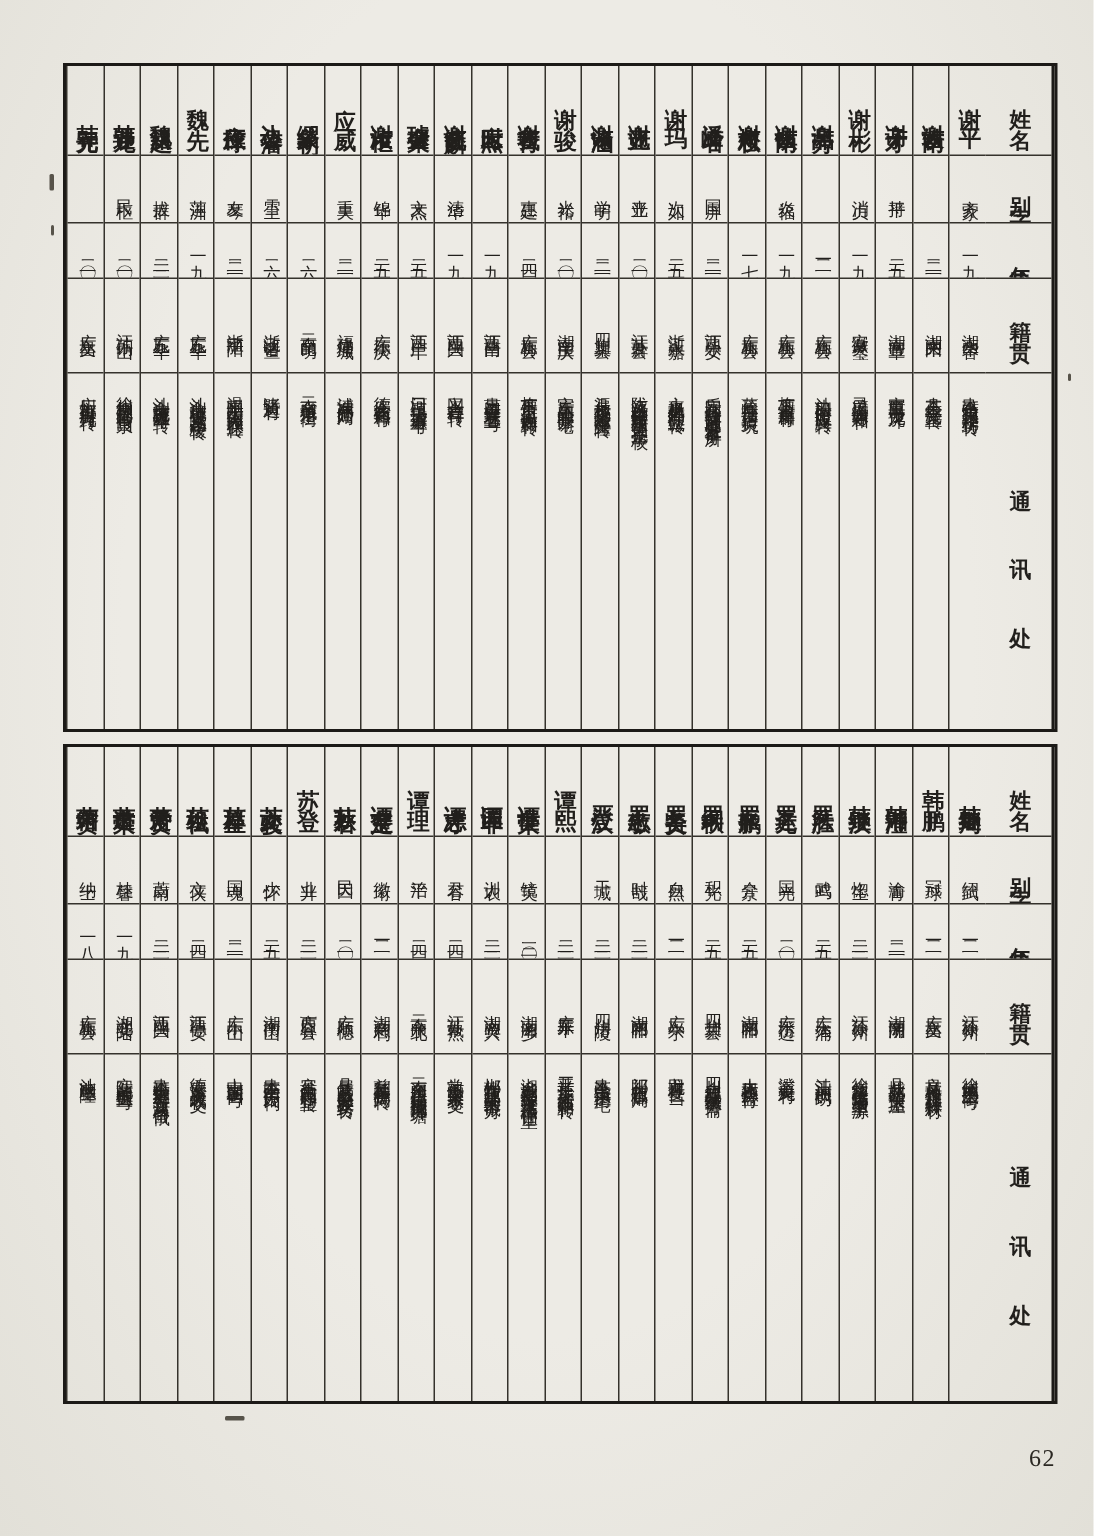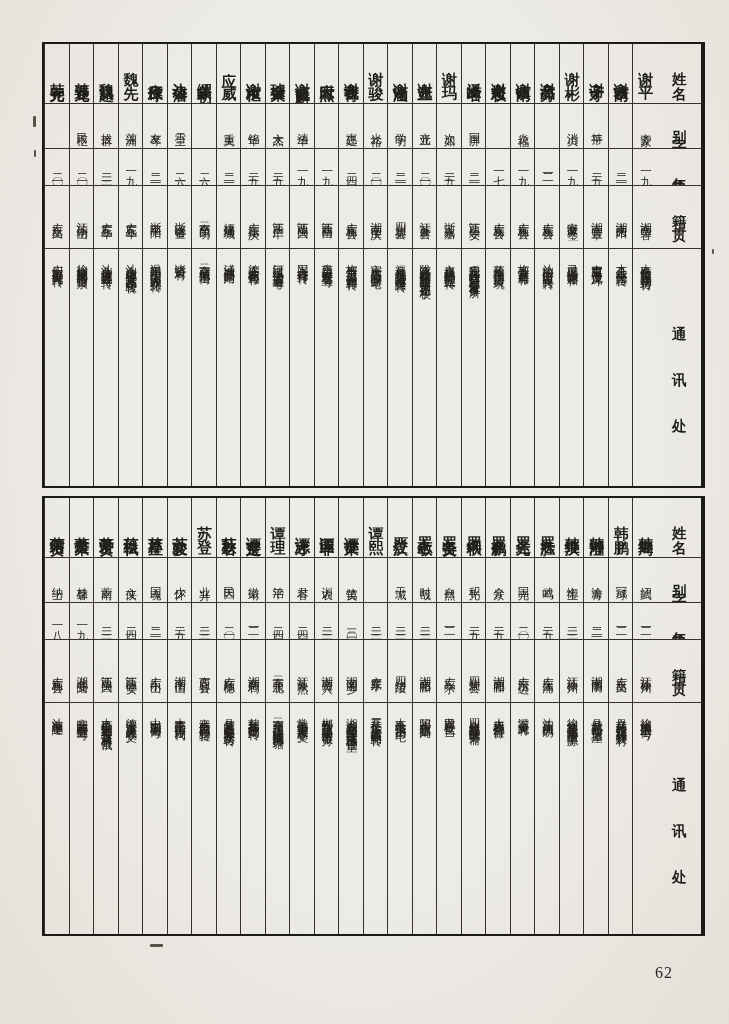--- a/index.html
+++ b/index.html
@@ -20,21 +20,21 @@
   .c5{flex:1 1 auto;border-bottom:none;align-items:flex-start;padding-top:6px;}
   .vt{writing-mode:vertical-rl;line-height:1;white-space:nowrap;}
   .nm{font-size:15px;font-weight:700;letter-spacing:2px;}
   .nm.sp2{letter-spacing:14px;}
   .sm{font-size:11.5px;letter-spacing:2px;}
   .ad{font-size:11.5px;letter-spacing:1.5px;}
   .hd{font-weight:700;font-size:14.5px;}
   .h-name{letter-spacing:13px;} .h-alias{letter-spacing:7px;} .h-age{letter-spacing:2px;}
   .h-origin{letter-spacing:15px;} .h-addr{letter-spacing:46px;}
   .col.head .c5{align-items:center;padding-top:30px;}
-  .pagenum{position:absolute;left:655px;top:964px;font-size:16px;letter-spacing:1px;color:#2b2823;}
+  .pagenum{position:absolute;left:686px;top:964px;font-size:16px;letter-spacing:1px;color:#2b2823;}
   .speck{position:absolute;background:#57534a;border-radius:1px;}
   .sp-a{left:33px;top:116px;width:3px;height:11px;}
   .sp-b{left:34px;top:150px;width:2px;height:7px;}
   .sp-c{left:150px;top:944px;width:13px;height:3px;}
   .sp-d{left:712px;top:249px;width:2px;height:5px;}
 </style>
 </head>
 <body>
 
 <div class="page">

